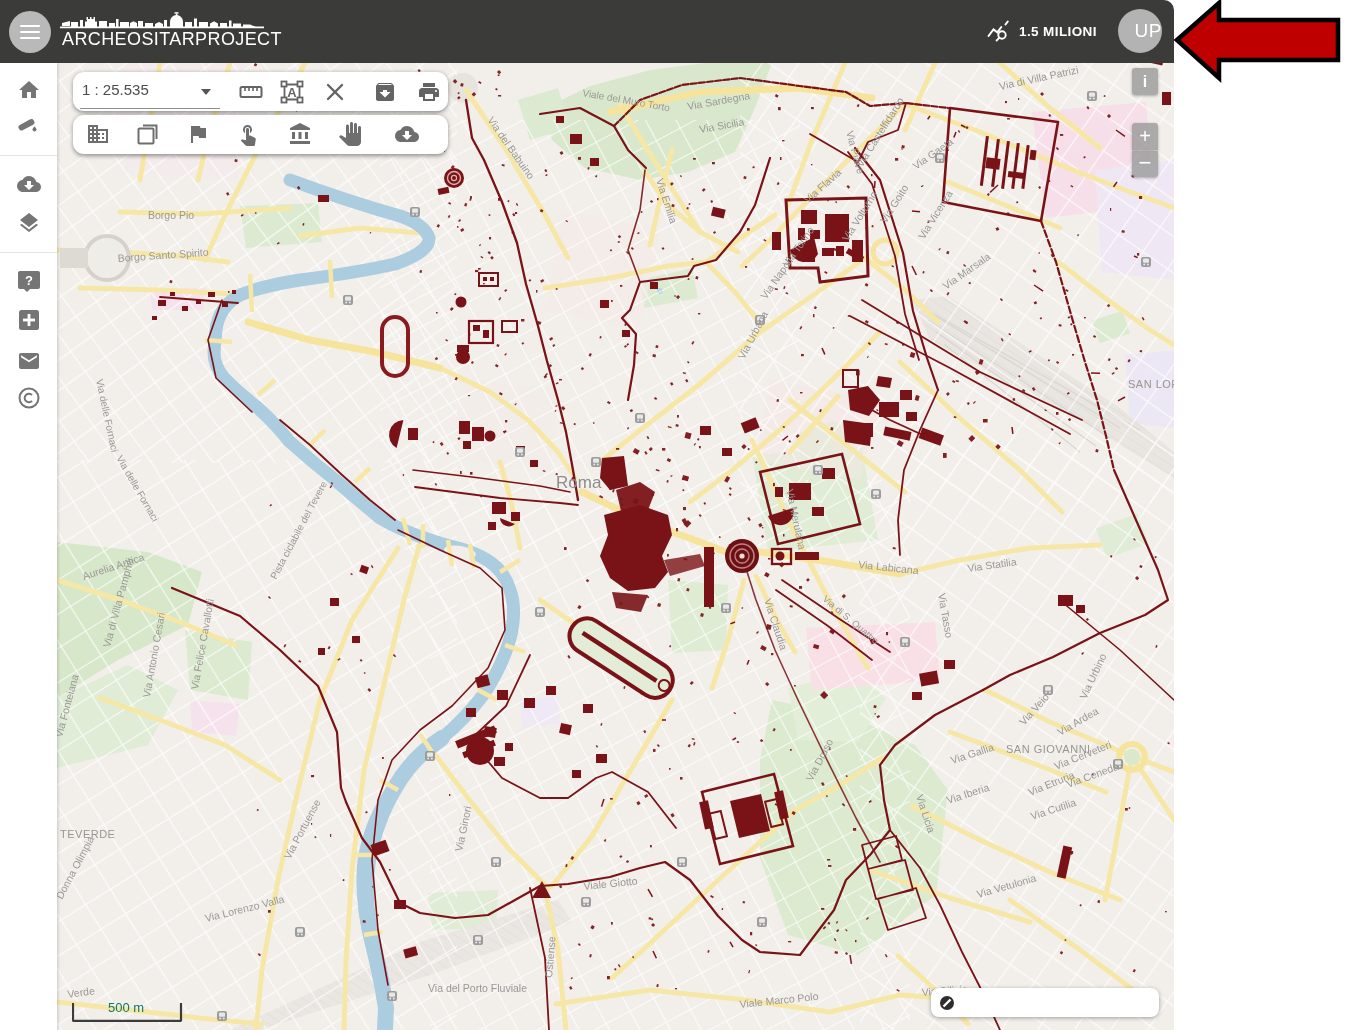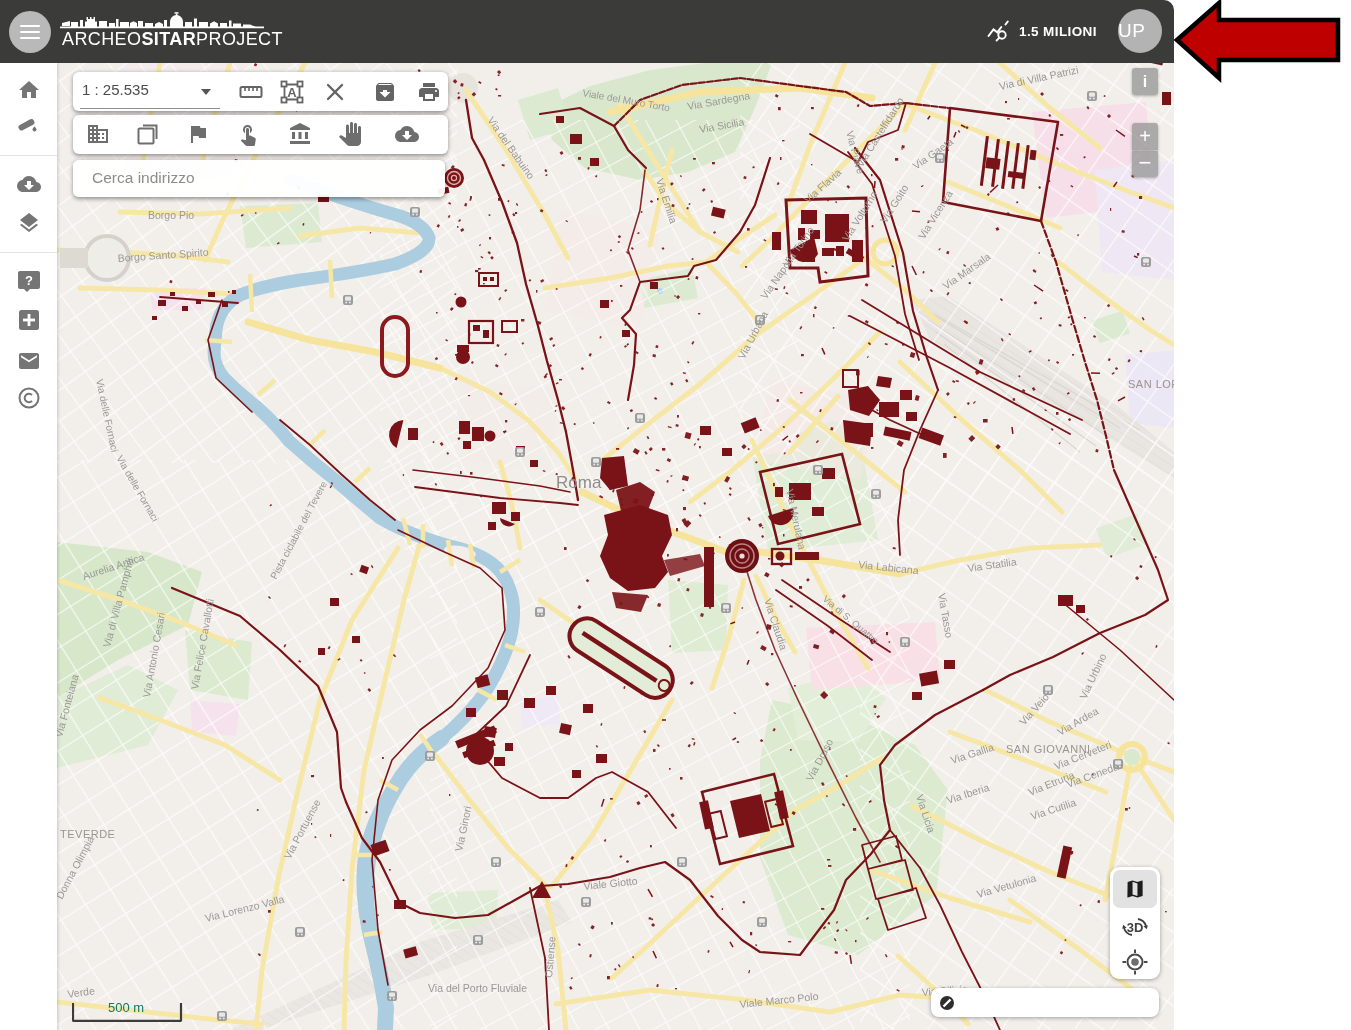--- a/index.html
+++ b/index.html
@@ -2,27 +2,27 @@
 <html><head><meta charset="utf-8"><title>SITAR</title>
 <style>
 *{margin:0;padding:0;box-sizing:border-box}
 html,body{width:1351px;height:1030px;background:#fff;font-family:"Liberation Sans",sans-serif;overflow:hidden}
 #page{position:relative;width:1351px;height:1030px;background:#fff}
 #app{position:absolute;left:0;top:0;width:1174px;height:1030px;background:#fff;overflow:hidden}
 #header{position:absolute;left:0;top:0;width:1174px;height:63px;background:#3b3b39;border-radius:0 10px 0 0;z-index:30}
 #burger{position:absolute;left:9px;top:10.5px;width:42px;height:42px;border-radius:50%;background:#b9b9b9}
 #burger div{position:absolute;left:11px;width:20px;height:2.6px;background:#fff;border-radius:1px}
 #logo-text{position:absolute;left:62px;top:29px;color:#fff;font-size:18px;letter-spacing:.4px}
-#logo-text b{font-weight:bold}
+#logo-text b{font-weight:normal}
 #mil{position:absolute;left:1019px;top:24px;color:#fff;font-size:13.5px;font-weight:bold;letter-spacing:.4px}
-#up{position:absolute;left:1118px;top:9px;width:44px;height:44px;border-radius:50%;background:#b3b3b3;color:#fff;font-size:19px;text-align:left;line-height:44px;letter-spacing:.5px}
+#up{position:absolute;left:1118px;top:9px;width:44px;height:44px;border-radius:50%;background:#b3b3b3;color:#fff;font-size:19px;text-align:right;line-height:44px;letter-spacing:.5px}
 #sidebar{position:absolute;left:0;top:63px;width:57px;height:967px;background:#fff;box-shadow:1px 0 3px rgba(0,0,0,.18);z-index:20}
 .sdiv{position:absolute;left:0;width:57px;height:1px;background:#e3e3e3}
 #mapwrap{position:absolute;left:57px;top:63px;width:1117px;height:967px;overflow:hidden;background:#f2efeb}
-.card{position:absolute;background:#fff;border-radius:6px;box-shadow:0 1.5px 4px rgba(0,0,0,.4);z-index:10}
+.card{position:absolute;background:#fff;border-radius:11px;box-shadow:0 1.5px 4px rgba(0,0,0,.4);z-index:10}
 #card1{left:73px;top:72px;width:375px;height:39px}
 #card2{left:73px;top:115px;width:375px;height:39px}
 #card3{left:73px;top:160px;width:372px;height:37px;background:rgba(255,255,255,.95)}
 #scaleval{position:absolute;left:9px;top:9px;font-size:15px;color:#4c4c4c}
 #scaleline{position:absolute;left:7px;top:36px;width:140px;height:1px;background:#8f8f8f}
 #caret{position:absolute;left:128px;top:17px;width:0;height:0;border-left:5.5px solid transparent;border-right:5.5px solid transparent;border-top:6px solid #555}
 #cerca{position:absolute;left:19px;top:9px;font-size:15.5px;color:#8d8d8d}
 .mapbtn{position:absolute;background:rgba(158,158,158,.85);border-radius:3px;color:#fff;text-align:center;z-index:12;box-shadow:0 1px 3px rgba(0,0,0,.3)}
 #ibtn{left:1132px;top:68px;width:26px;height:27px;font-size:16px;font-weight:bold;line-height:27px}
 #zplus{left:1132px;top:123px;width:26px;height:27px;font-size:20px;line-height:26px;border-radius:3px 3px 0 0}
@@ -1279,50 +1279,23 @@
           <path fill="#6e6e6e" d="M4 10h3v7H4zm6.5 0h3v7h-3zM2 19h20v3H2zm15-9h3v7h-3zm-5-9L2 6v2h20V6z"></path>
         </svg>
         <svg style="position:absolute;left:265px;top:7px;" width="24" height="24" viewBox="0 0 24 24">
           <path fill="#6e6e6e" d="M23 5.5V20c0 2.2-1.8 4-4 4h-7.3c-1.08 0-2.1-.43-2.85-1.19L1 14.83s1.26-1.23 1.3-1.25c.22-.19.49-.29.79-.29.22 0 .42.06.6.16.04.01 4.31 2.46 4.31 2.46V4c0-.83.67-1.5 1.5-1.5S11 3.17 11 4v7h1V1.5c0-.83.67-1.5 1.5-1.5S15 .67 15 1.5V11h1V2.5c0-.83.67-1.5 1.5-1.5s1.5.67 1.5 1.5V11h1V5.5c0-.83.67-1.5 1.5-1.5s1.5.67 1.5 1.5z"></path>
         </svg>
         <svg style="position:absolute;left:322px;top:7px;" width="24" height="24" viewBox="0 0 24 24">
           <path fill="#6e6e6e" d="M19.35 10.04A7.49 7.49 0 0 0 12 4C9.11 4 6.6 5.64 5.35 8.04A5.994 5.994 0 0 0 0 14c0 3.31 2.69 6 6 6h13c2.76 0 5-2.24 5-5 0-2.64-2.05-4.78-4.65-4.96z"></path>
           <path fill="#fff" d="M17 13l-5 5-5-5h3V9h4v4z"></path>
         </svg>
       </div>
-  <div class="card" id="card3">
-        <div id="cerca">Cerca indirizzo</div>
-    <svg style="position:absolute;left:60px;top:18px" width="180" height="16">
-          <ellipse cx="230" cy="10" rx="48" ry="6" fill="#e8b4bb" opacity="0.35"></ellipse>
-          <ellipse cx="300" cy="8" rx="35" ry="4.5" fill="#d99aa4" opacity="0.22"></ellipse>
-        </svg>
-  </div>
   <div class="mapbtn" id="ibtn">i</div>
   <div class="mapbtn" id="zplus">+</div>
   <div class="mapbtn" id="zminus">−</div>
-  <div id="ctrl3d">
-        <div id="mapmode"></div>
-        <svg style="position:absolute;left:3px;top:3px" width="44" height="106" viewBox="0 0 44 106">
-          <g transform="translate(22 19) scale(0.82)">
-            <path fill="#1d1d1d" d="M-9-8.5l6-2 6 2 5.6-1.9a.5.5 0 0 1 .7.5V8.5l-6.3 2-6-2-5.6 1.9a.5.5 0 0 1-.7-.5zM-3-8.7V6.6l6 2V-6.7z"></path>
-          </g>
-          <g transform="translate(22 57)">
-            <text x="0" y="4.5" text-anchor="middle" font-size="13" font-weight="bold" fill="#3f3f3f" font-family="Liberation Sans,sans-serif">3D</text>
-            <path fill="none" stroke="#3f3f3f" stroke-width="1.8" d="M3 -8a 10 10 0 0 1 8 7"></path>
-            <path fill="#3f3f3f" d="M11.8 2.2l-3.4-2.9 4.4-1z"></path>
-            <path fill="none" stroke="#3f3f3f" stroke-width="1.8" d="M-3 8a 10 10 0 0 1 -8 -7"></path>
-            <path fill="#3f3f3f" d="M-11.8 -2.2l3.4 2.9-4.4 1z"></path>
-          </g>
-          <g transform="translate(22 92)">
-            <circle r="7.5" fill="none" stroke="#4a4a4a" stroke-width="2"></circle>
-            <circle r="3.8" fill="#6e6e6e"></circle>
-            <path stroke="#4a4a4a" stroke-width="2" d="M0-12.5v3.5M0 9v3.5M-12.5 0h3.5M9 0h3.5"></path>
-          </g>
-        </svg>
-      </div>
   <div id="bsearch">
         <svg style="position:absolute;left:8px;top:7px" width="16" height="16" viewBox="0 0 16 16">
           <circle cx="8" cy="8" r="7" fill="#2e2e2e"></circle>
           <path stroke="#fff" stroke-width="2.4" d="M4.5 11.5l7-7"></path>
         </svg>
       </div>
   <div id="sbar">
         <svg width="112" height="22" viewBox="0 0 112 22">
           <path fill="none" stroke="#3c3c3c" stroke-width="2.2" d="M1 2v18.5M1 19.8h108M109 2v18.5"></path>
         </svg>

